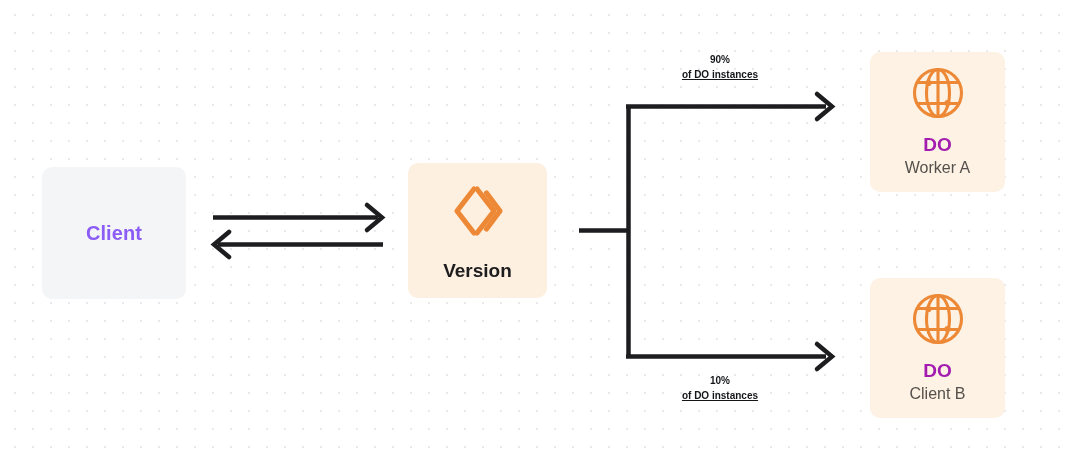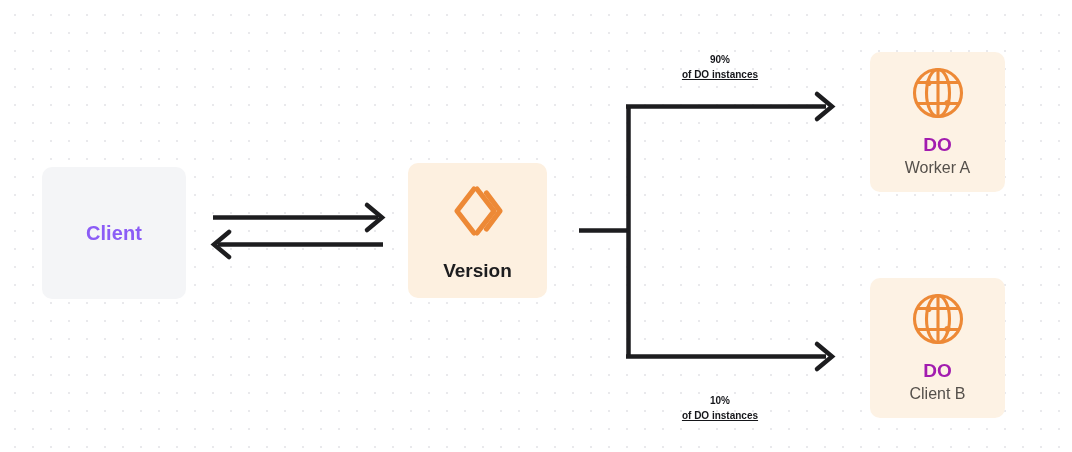--- a/index.html
+++ b/index.html
@@ -119,21 +119,21 @@
     display: block;
     text-decoration: underline;
   }
   .label-top {
     left: 595px;
     top: 53px;
     width: 250px;
   }
   .label-bottom {
     left: 595px;
-    top: 394px;
+    top: 374px;
     width: 250px;
   }
 </style>
 </head>
 <body>
 
 <div id="diagram-canvas">
 
   <svg class="edge-layer" viewBox="0 0 1072 452" width="1072" height="452" aria-hidden="true">
 

